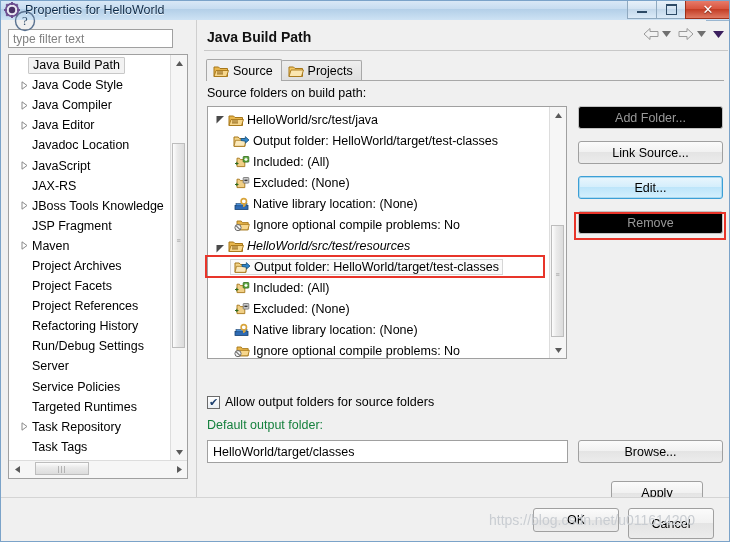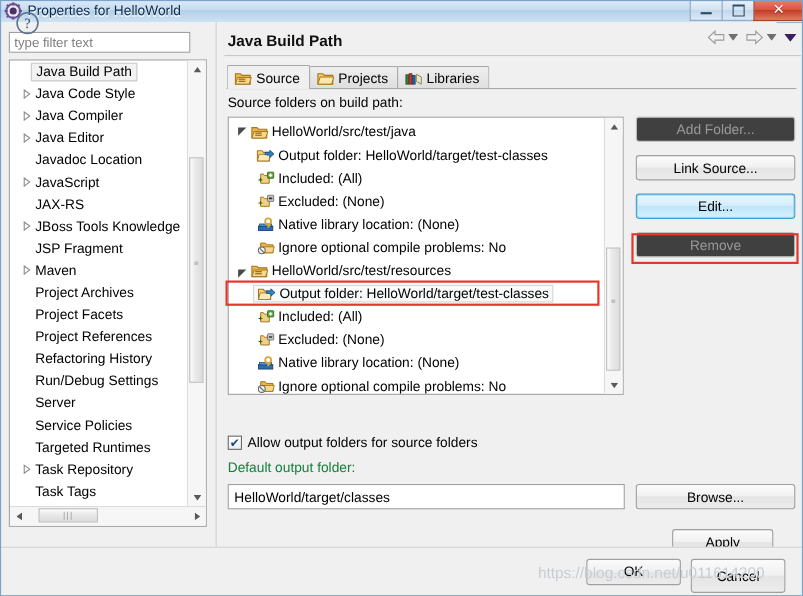--- a/index.html
+++ b/index.html
@@ -226,21 +226,21 @@
     display: flex; flex-direction: column; gap: 12px;
   }
   .btn {
     height: 23px; width: 145px;
     border: 1px solid #a0a0a0; border-radius: 3px;
     background: linear-gradient(to bottom,#fbfbfb 0%,#f1f1f1 48%,#e4e4e4 50%,#ececec 100%);
     font-family: "Liberation Sans", sans-serif; font-size: 12.5px;
     color: #000; display: flex; align-items: center; justify-content: center;
     box-sizing: border-box;
   }
-  .btn.disabled { color: #999; background: #404040; border-color: #c2c2c2; }
+  .btn.disabled { color: #999; background: #000000; border-color: #c2c2c2; }
   .btn.focused {
     background: linear-gradient(to bottom,#eaf6fd 0%,#d4eefc 48%,#bde5fa 50%,#d6f0fd 100%);
     border: 1px solid #3c9fd6;
     box-shadow: 0 0 0 1px #aad9f0 inset;
   }
   .redbox {
     position: absolute; border: 2px solid #e8352a; box-sizing: border-box;
     pointer-events: none;
   }
 
@@ -532,31 +532,20 @@
           </div>
           <div class="tab">
             <span style="display: inline-flex; align-items: center;">
               <svg width="16" height="14" viewBox="0 0 16 14">
                 <path d="M1 3 L1 12.5 L14.5 12.5 L14.5 4.5 L7 4.5 L5.5 3 Z" fill="#f3c967" stroke="#a67619" stroke-width="1"></path>
                 <path d="M3 6 L15.5 6 L13.5 12.5 L1 12.5 Z" fill="#fbe6b0" stroke="#a67619" stroke-width="0.9"></path>
               </svg>
             </span>
             <span>Projects</span>
           </div>
-          <div class="tab">
-            <span style="display: inline-flex; align-items: center;">
-              <svg width="16" height="14" viewBox="0 0 16 14">
-                <rect x="1" y="4" width="2.6" height="8.5" fill="#3d7a3d" stroke="#1f4a1f" stroke-width="0.7"></rect>
-                <rect x="3.9" y="3" width="2.6" height="9.5" fill="#c0392b" stroke="#7a2018" stroke-width="0.7"></rect>
-                <rect x="6.8" y="4.5" width="2.6" height="8" fill="#2a5d9e" stroke="#153a68" stroke-width="0.7"></rect>
-                <path d="M10.5 3.5 L15 6 L15 12.5 L10.5 10 Z" fill="#f0e3c0" stroke="#8a7a4a" stroke-width="0.8"></path>
-              </svg>
-            </span>
-            <span>Libraries</span>
-          </div>
         </div>
       <div class="tabs-underline"></div>
 
       <div class="section-label">Source folders on build path:</div>
 
       <div class="viewer">
         <div id="viewer-rows" style="padding-top:2px;">
             <div class="vrow">
               <span class="" style="display: inline-flex; align-items: center;">
                 <span class="twisty">
@@ -650,21 +639,21 @@
                       <path d="M4.4 6.4 L15.4 6.4 L13.8 11.8 L3 11.8 Z" fill="#f7d78c" stroke="#a67619" stroke-width="0.8"></path>
                       <circle cx="4" cy="9.6" r="3.1" fill="#f2f2f2" stroke="#6a6a6a" stroke-width="1"></circle>
                       <path d="M2 7.6 L6 11.6" stroke="#6a6a6a" stroke-width="1.1"></path>
                     </svg>
                   </span>
                 </span>
                 <span>Ignore optional compile problems: No</span>
               </span>
             </div>
             <div class="vrow">
-              <span class="" style="display: inline-flex; align-items: flex-end;">
+              <span class="" style="display: inline-flex; align-items: flex-end; font-style: italic;">
                 <span class="twisty">
                   <svg width="9" height="9" viewBox="0 0 9 9">
                     <polygon points="0.5,1 8,1 0.5,8.5" fill="#4a4a4a"></polygon>
                   </svg>
                 </span>
                 <span class="ico">
                   <span style="display: inline-flex; align-items: center;">
                     <svg width="16" height="14" viewBox="0 0 16 14">
                       <path d="M1 3 L1 12.5 L14.5 12.5 L14.5 4.5 L7 4.5 L5.5 3 Z" fill="#e8b64c" stroke="#a67619" stroke-width="1"></path>
                       <path d="M3 6.5 L15.5 6.5 L13.5 12.5 L1 12.5 Z" fill="#f7d78c" stroke="#a67619" stroke-width="0.9"></path>

